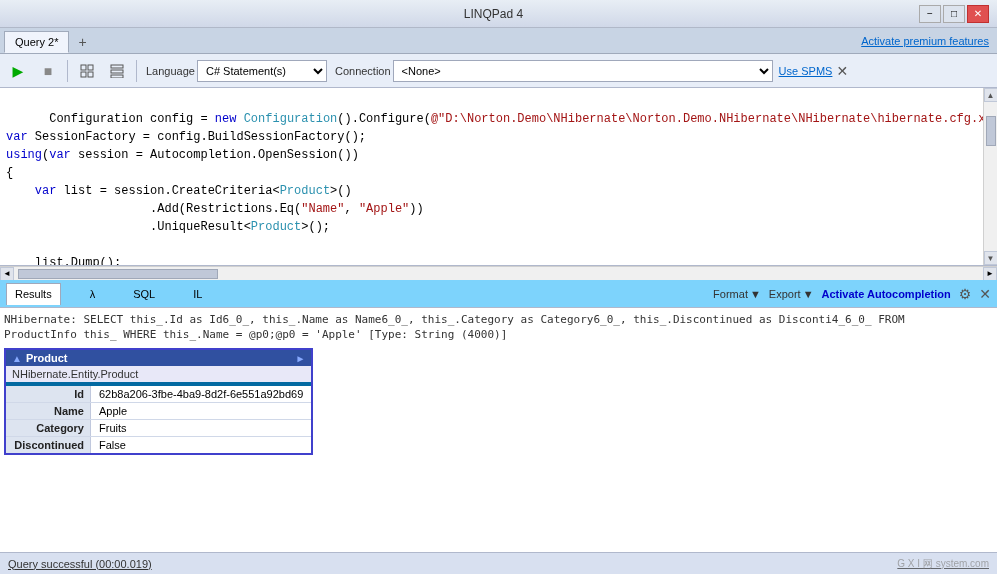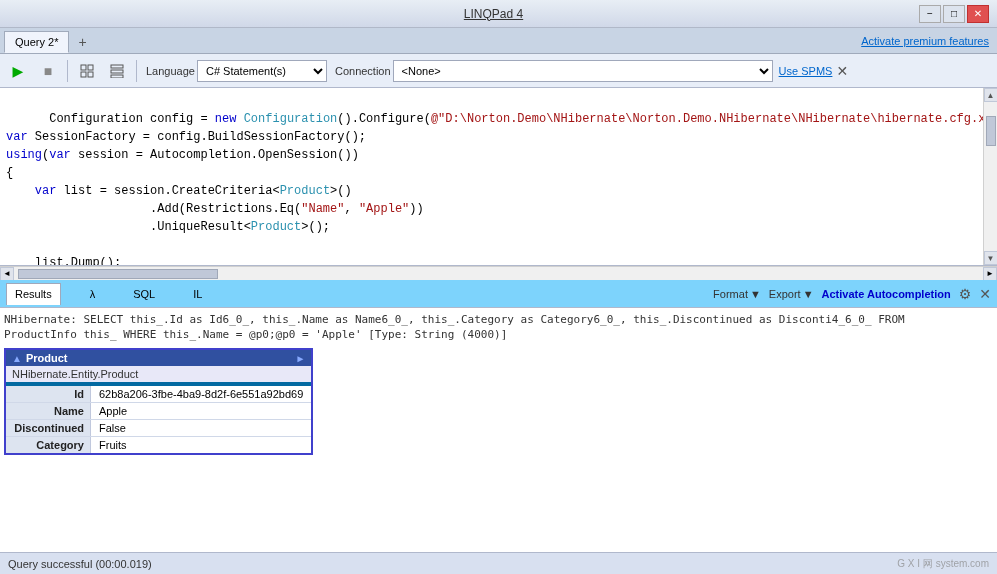--- a/index.html
+++ b/index.html
@@ -13,21 +13,20 @@
       align-items: center;
       justify-content: space-between;
       padding: 0 8px;
       border-bottom: 1px solid #b0b8c8;
     }
     .title-bar-text {
       flex: 1;
       text-align: center;
       font-size: 12px;
       color: #333;
-      text-decoration: underline;
     }
     .window-controls {
       display: flex;
       gap: 2px;
     }
     .win-btn {
       width: 22px; height: 18px;
       border: 1px solid #aaa;
       background: #dde4ee;
       cursor: pointer;
@@ -308,20 +307,21 @@
     .status-bar {
       height: 22px;
       background: #d8e0f0;
       border-top: 1px solid #b0b8cc;
       display: flex;
       align-items: center;
       padding: 0 8px;
       font-size: 11px;
       color: #333;
       justify-content: space-between;
+      text-decoration: underline;
     }
     .watermark {
       display: flex;
       align-items: center;
       gap: 4px;
       opacity: 0.7;
     }
     .watermark-text { font-size: 10px; color: #888; }
 
     
@@ -460,26 +460,26 @@
         <div class="table-subtitle">NHibernate.Entity.Product</div>
         <div class="data-row">
           <div class="data-cell-label">Id</div>
           <div class="data-cell-value">62b8a206-3fbe-4ba9-8d2f-6e551a92bd69</div>
         </div>
         <div class="data-row">
           <div class="data-cell-label">Name</div>
           <div class="data-cell-value">Apple</div>
         </div>
         <div class="data-row">
+          <div class="data-cell-label">Category</div>
+          <div class="data-cell-value">Fruits</div>
+        </div>
+        <div class="data-row">
           <div class="data-cell-label">Discontinued</div>
           <div class="data-cell-value">False</div>
-        </div>
-        <div class="data-row">
-          <div class="data-cell-label">Category</div>
-          <div class="data-cell-value">Fruits</div>
         </div>
       </div>
     </div>
   </div>
 
   <div class="status-bar">
     <span>Query successful  (00:00.019)</span>
     <div class="watermark">
       <span class="watermark-text">G X I 网 system.com</span>
     </div>

